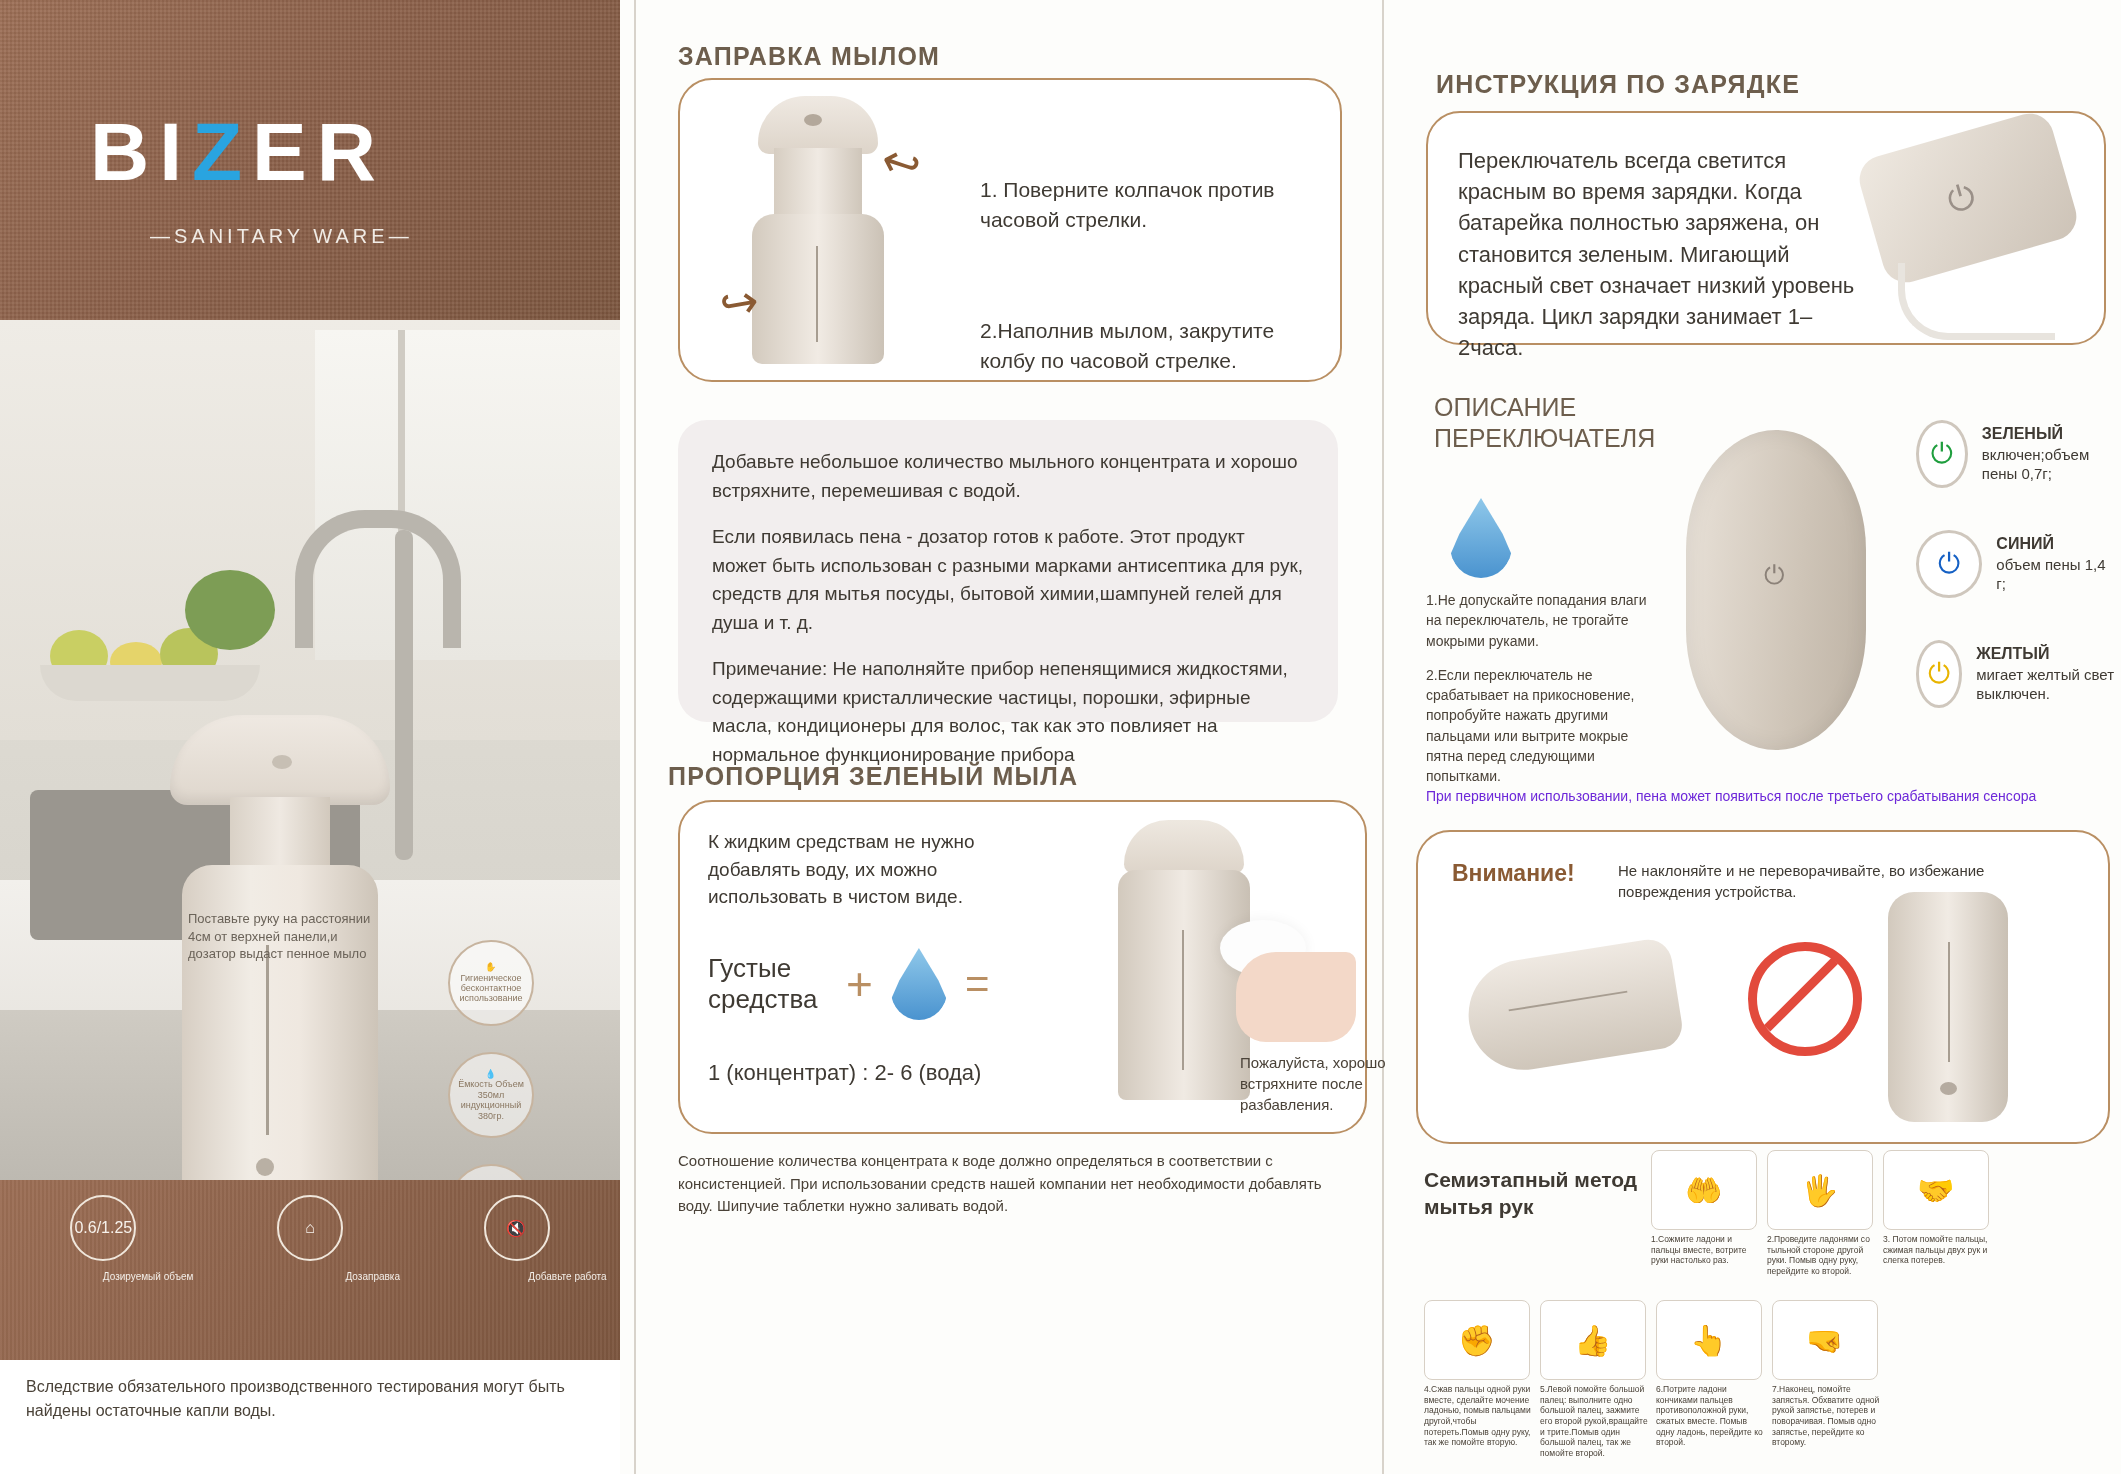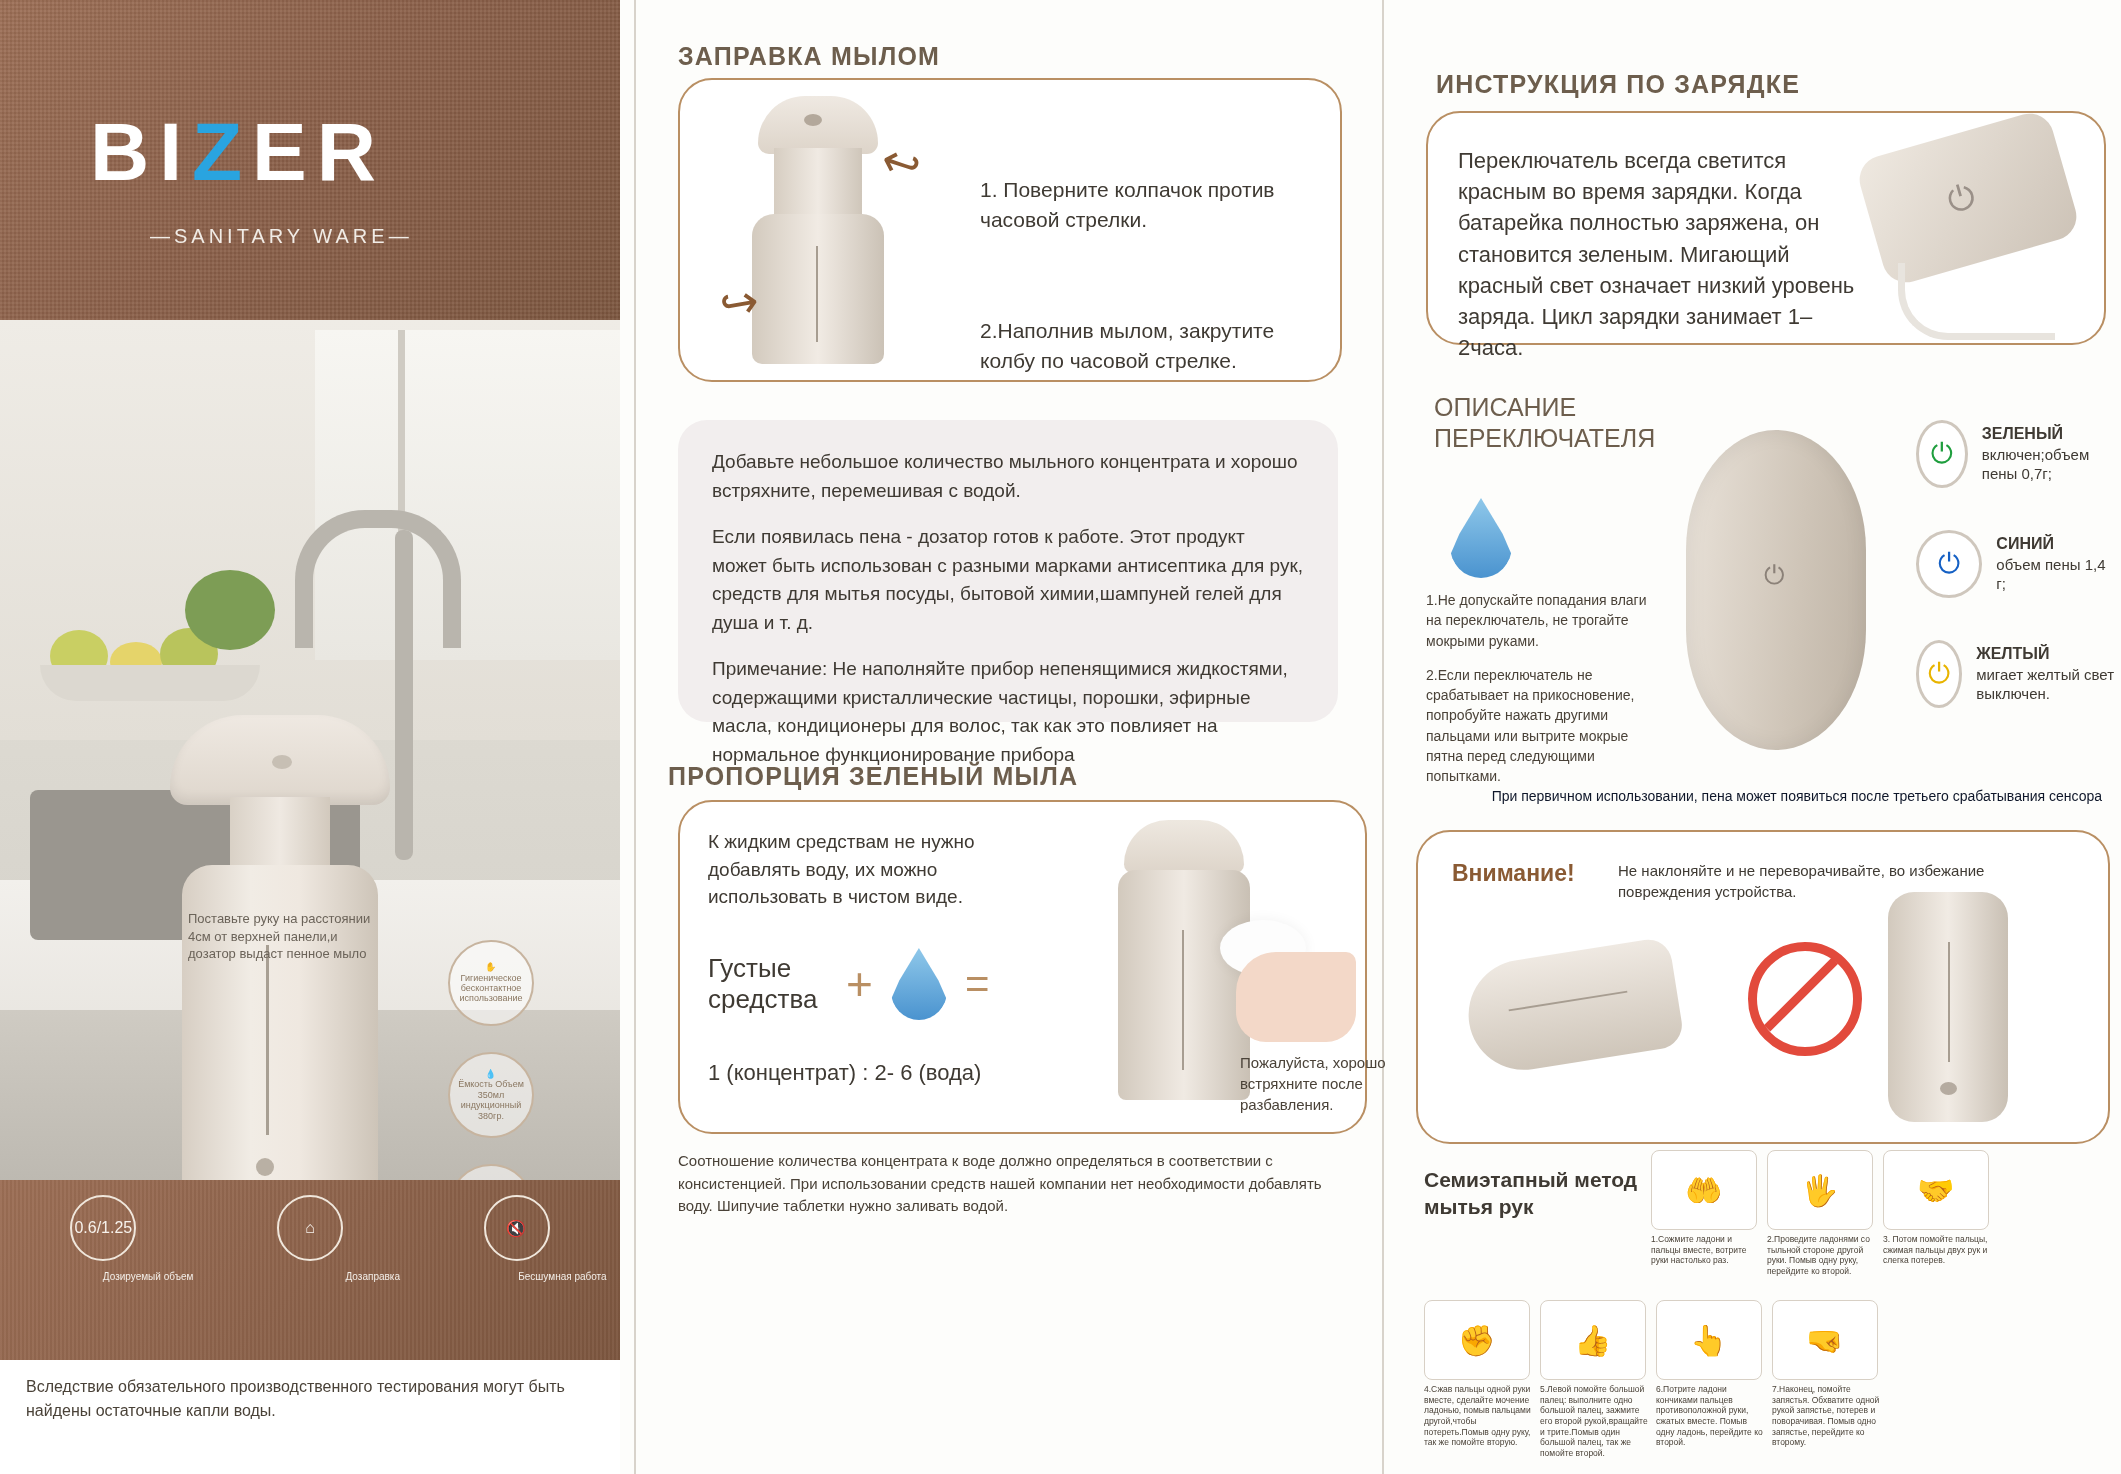--- a/index.html
+++ b/index.html
@@ -120,21 +120,21 @@
   .r-notes{position:absolute;left:30px;top:590px;width:225px;font-size:14px;line-height:1.45;color:#4a4238;}
   .r-notes p{margin:0 0 14px 0;}
   .r-switch2{position:absolute;left:290px;top:430px;width:180px;height:320px;border-radius:90px/120px;
     background:linear-gradient(95deg,#e9e2d9,#cfc5b8 60%,#bdb2a4);box-shadow:inset 0 0 22px rgba(0,0,0,.08);}
   .r-switch2-ic{position:absolute;left:368px;top:560px;font-size:26px;color:#8b8178;}
   .r-leds{position:absolute;left:520px;top:420px;width:200px;}
   .led-row{display:flex;align-items:center;margin-bottom:42px;}
   .led{width:62px;height:62px;border-radius:50%;border:3px solid #cfc7bd;display:flex;align-items:center;justify-content:center;font-size:28px;margin-right:14px;background:#fff;}
   .led-txt{font-size:15px;line-height:1.3;color:#3f3a33;}
   .led-txt b{font-size:16px;}
-  .r-firstuse{position:absolute;left:30px;top:786px;width:676px;text-align:right;font-size:14px;color:#0f172a;line-height:1.5;}
+  .r-firstuse{position:absolute;left:30px;top:786px;width:676px;text-align:left;font-size:14px;color:#6d28d9;line-height:1.5;}
 
   .r-warn{position:absolute;left:20px;top:830px;width:690px;height:310px;}
   .r-warn-ttl{position:absolute;left:34px;top:28px;font-size:23px;color:#8a5a33;font-weight:700;}
   .r-warn-txt{position:absolute;left:200px;top:28px;width:400px;font-size:15px;color:#3f3a33;line-height:1.4;}
   .tipped{position:absolute;left:50px;top:90px;width:250px;height:150px;}
   .tip-body{position:absolute;left:0;top:30px;width:210px;height:110px;border-radius:55px 24px 24px 55px;background:linear-gradient(180deg,#efe9e2,#cfc6ba);transform:rotate(-9deg);}
   .tip-line{position:absolute;left:40px;top:78px;width:120px;height:2px;background:#a79d91;transform:rotate(-9deg);}
   .ban{position:absolute;left:330px;top:110px;width:96px;height:96px;border:9px solid #e24a3c;border-radius:50%;}
   .ban:after{content:"";position:absolute;left:-4px;top:39px;width:96px;height:9px;background:#e24a3c;transform:rotate(-45deg);}
   .upright{position:absolute;left:470px;top:60px;width:120px;height:230px;border-radius:26px;background:linear-gradient(90deg,#d2c9bd,#f1ebe4,#c9c0b4);}
@@ -215,21 +215,21 @@
             <span>0.6/1.25</span>
           </div>
         <div class="foot-lbl">Дозируемый объем</div>
       </div>
       <div class="foot-item">
         <div class="foot-ic">⌂</div>
         <div class="foot-lbl">Дозаправка</div>
       </div>
       <div class="foot-item">
         <div class="foot-ic">🔇</div>
-        <div class="foot-lbl">Бесшумная работа</div>
+        <div class="foot-lbl">Добавьте работа</div>
       </div>
     </div>
     <div class="leftnote">Вследствие обязательного производственного тестирования могут быть найдены остаточные капли воды.</div>
   </div>
 
   <div class="mid">
     <div class="sec-title m-fill-title">ЗАПРАВКА МЫЛОМ</div>
 
     <div class="card m-fill">
       <div class="m-disp2">

